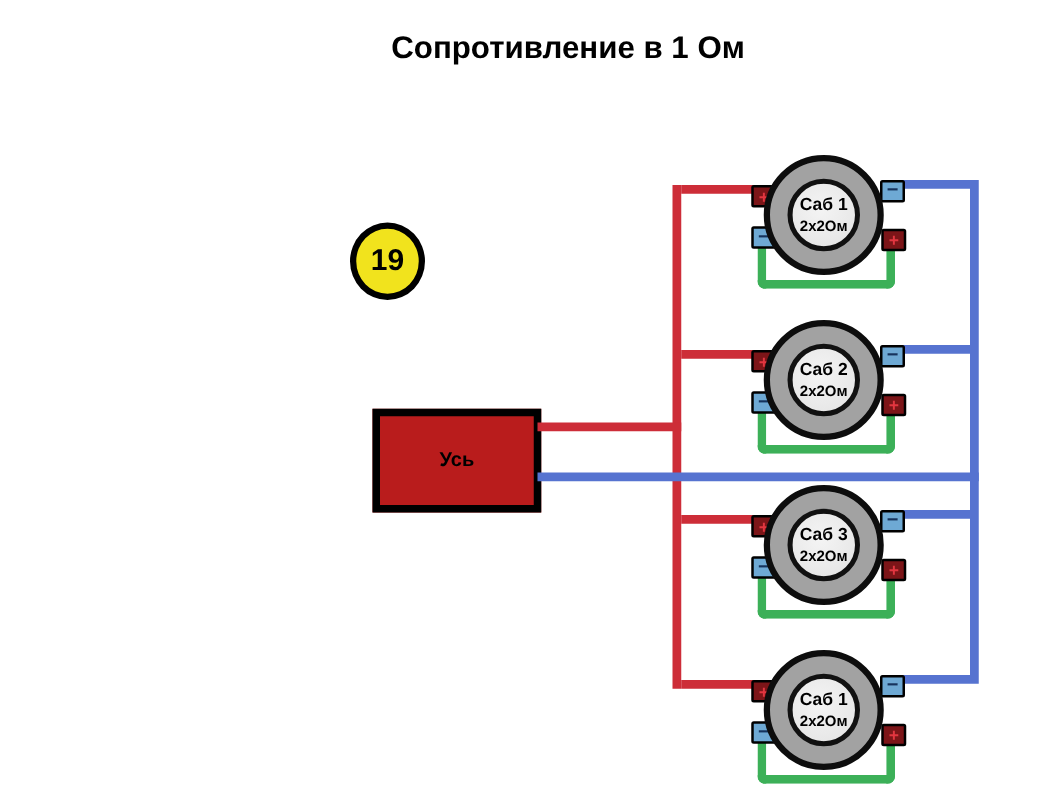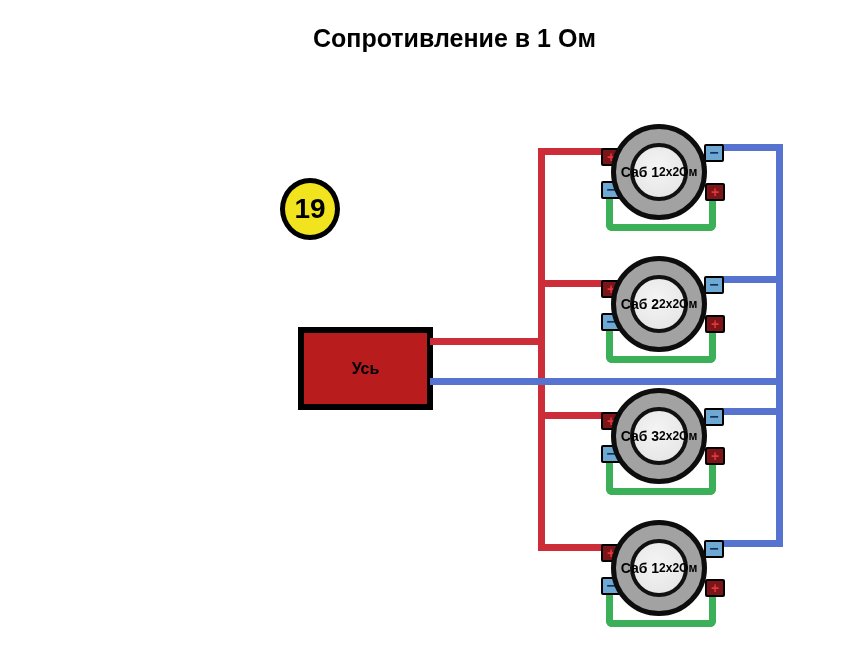--- a/index.html
+++ b/index.html
@@ -7,21 +7,21 @@
     position:relative;width:845px;height:649px;background:#ffffff;overflow:hidden;
     font-family:"Liberation Sans","DejaVu Sans",sans-serif;color:#000;
   }
   
   .title{position:absolute;left:313px;top:22px;font-size:25px;line-height:32px;font-weight:bold;white-space:nowrap;}
   
   .badge{
     position:absolute;left:280px;top:178px;width:50px;height:52px;
     background:#f1e31d;border:5px solid #000;border-radius:50%;
     display:flex;align-items:center;justify-content:center;
-    font-size:28px;font-weight:bold;
+    font-size:24px;font-weight:bold;
   }
   
   .work-label{position:absolute;left:295px;top:288px;width:150px;text-align:center;font-size:14px;font-weight:bold;}
   .amp{
     position:absolute;left:298px;top:327px;width:123px;height:71px;
     background:#b91c1c;border:6px solid #000;
     display:flex;align-items:center;justify-content:center;
     font-size:16px;font-weight:bold;
   }
   
@@ -31,21 +31,21 @@
   
   .sub{position:absolute;left:597px;width:124px;height:124px;z-index:2;}
   .speaker{
     position:absolute;left:14px;top:14px;width:86px;height:86px;
     background:#a2a2a2;border:5px solid #0d0d0d;border-radius:50%;
     z-index:3;display:flex;align-items:center;justify-content:center;
   }
   .speaker-inner{
     width:50px;height:50px;border:4px solid #111;border-radius:50%;
     background:radial-gradient(circle at 45% 40%, #f4f4f4 0%, #e7e7e7 75%, #dedede 100%);
-    display:flex;flex-direction:row;align-items:center;justify-content:center;
+    display:flex;flex-direction:column;justify-content:center;
     text-align:center;overflow:visible;white-space:nowrap;
   }
   .sub-name{font-size:14px;font-weight:600;line-height:17px;}
   .sub-imp{font-size:12px;font-weight:800;line-height:18px;}
   .term{
     position:absolute;width:16px;height:14px;border:2px solid #000;border-radius:2px;
     z-index:2;display:flex;align-items:center;justify-content:center;line-height:1;
   }
   .term.pos{background:#7c1518;color:#e23640;font-size:14px;font-weight:900;}
   .term.neg{background:#6ea9d4;color:#16335d;font-size:16px;font-weight:900;}

